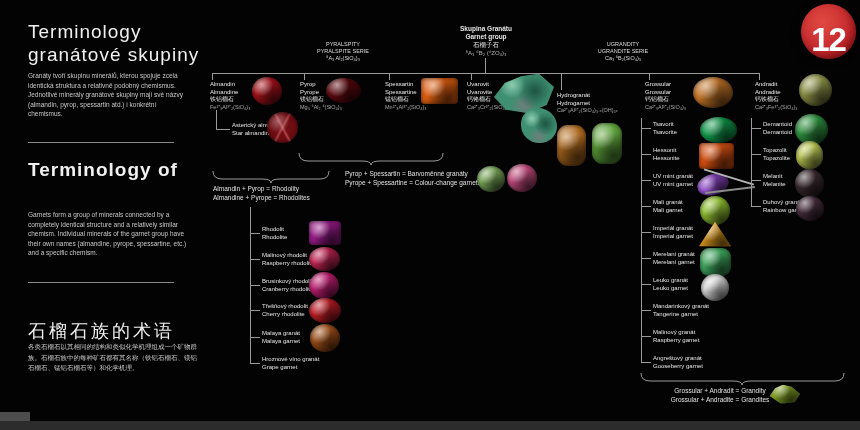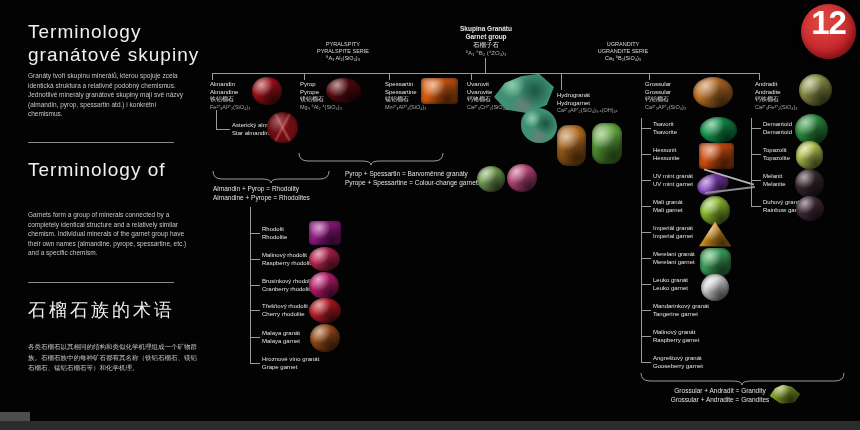--- a/index.html
+++ b/index.html
@@ -3,21 +3,21 @@
 <meta charset="utf-8">
 <style>
   html,body{margin:0;padding:0;background:#000;}
   #canvas{position:relative;width:860px;height:430px;background:#030303;overflow:hidden;
           font-family:"Liberation Sans",sans-serif;color:#e6e6e6;}
   .ab{position:absolute;}
   .ln{position:absolute;background:#9a9a9a;}
   
   .ptitle{font-size:19px;line-height:23px;font-weight:300;letter-spacing:1px;color:#f0f0f0;}
   .pbody{font-size:6.5px;line-height:9.5px;color:#c9c9c9;}
-  .zh-title{font-size:18px;letter-spacing:3px;font-weight:400;color:#f0f0f0;}
+  .zh-title{font-size:18px;letter-spacing:3px;font-weight:400;color:#f0f0f0;margin-top:21px;}
   .divider{position:absolute;height:1px;background:#8a8a8a;}
   
   .hdr{text-align:center;font-size:5.5px;line-height:7px;color:#dcdcdc;}
   .root{text-align:center;font-size:6.5px;line-height:8px;}
   .root .b{font-weight:bold;}
   .root .fm{font-size:6px;color:#b5b5b5;}
   .mblock{font-size:6px;line-height:7.5px;width:74px;color:#eaeaea;}
   .mblock .fm{font-size:5.5px;color:#a9a9a9;}
   .sitem{font-size:6px;line-height:7.5px;width:88px;color:#e6e6e6;}
   .sitem::before{content:"";position:absolute;left:-12px;top:7px;width:10px;height:1px;background:#9a9a9a;}
@@ -45,40 +45,40 @@
   .rough{clip-path:polygon(0 70%,15% 30%,40% 10%,70% 15%,100% 45%,85% 85%,40% 100%);box-shadow:none;}
   .star{background-image:
       linear-gradient(62deg, rgba(0,0,0,0) 45%, rgba(255,140,140,.45) 50%, rgba(0,0,0,0) 55%),
       linear-gradient(-62deg, rgba(0,0,0,0) 45%, rgba(255,140,140,.4) 50%, rgba(0,0,0,0) 55%),
       radial-gradient(circle at 35% 30%, rgba(255,255,255,.35), rgba(255,255,255,0) 40%);}
   .tweezline{position:absolute;height:1.5px;background:#b5b5b5;}
   
   #badge{position:absolute;left:801px;top:4px;width:55px;height:55px;border-radius:50%;
     background:radial-gradient(circle at 40% 32%, #e04a42, #c2262b 62%, #8d181d);
     box-shadow:-3px 3px 7px rgba(0,0,0,.7), inset -3px -4px 7px rgba(70,0,0,.45);
-    display:flex;align-items:flex-start;justify-content:center;
+    display:flex;align-items:flex-end;justify-content:center;
     color:#fff;font-size:33px;font-weight:600;letter-spacing:-1px;}
   svg.brace{position:absolute;overflow:visible;}
   svg.brace path{stroke:#9a9a9a;stroke-width:1;fill:none;}
   #bottomstrip{position:absolute;left:0;top:421px;width:860px;height:9px;background:#2c2c2c;}
   #cornerpiece{position:absolute;left:0;top:412px;width:30px;height:18px;background:#4d4d4d;}
 </style>
 </head>
 <body>
 
 <div id="canvas">
 
   <div class="ab ptitle" style="left:28px;top:20px;">
     <div>Terminology</div>
     <div>granátové skupiny</div>
   </div>
   <div class="ab pbody" style="left:28px;top:71px;width:162px;">Granáty tvoří skupinu minerálů, kterou spojuje zcela identická struktura a relativně podobný chemismus. Jednotlivé minerály granátové skupiny mají své názvy (almandin, pyrop, spessartin atd.) i konkrétní chemismus.</div>
   <div class="divider" style="left:28px;top:142px;width:146px;"></div>
 
-  <div class="ab ptitle" style="left:28px;top:158px;">
+  <div class="ab ptitle" style="left:28px;top:158px;font-weight:bold;">
     <div>Terminology of</div>
   </div>
   <div class="ab pbody" style="left:28px;top:210px;width:162px;">Garnets form a group of minerals connected by a completely identical structure and a relatively similar chemism. Individual minerals of the garnet group have their own names (almandine, pyrope, spessartine, etc.) and a specific chemism.</div>
   <div class="divider" style="left:28px;top:282px;width:146px;"></div>
 
   <div class="ab zh-title" style="left:28px;top:298px;">石榴石族的术语</div>
   <div class="ab pbody" style="left:28px;top:342px;width:170px;line-height:10.5px;">各类石榴石以其相同的结构和类似化学机理组成一个矿物群族。石榴石族中的每种矿石都有其名称（铁铝石榴石、镁铝石榴石、锰铝石榴石等）和化学机理。</div>
 
   <div class="ab root" style="left:430px;top:25px;width:112px;">
     <div class="b">Skupina Granátu</div>

